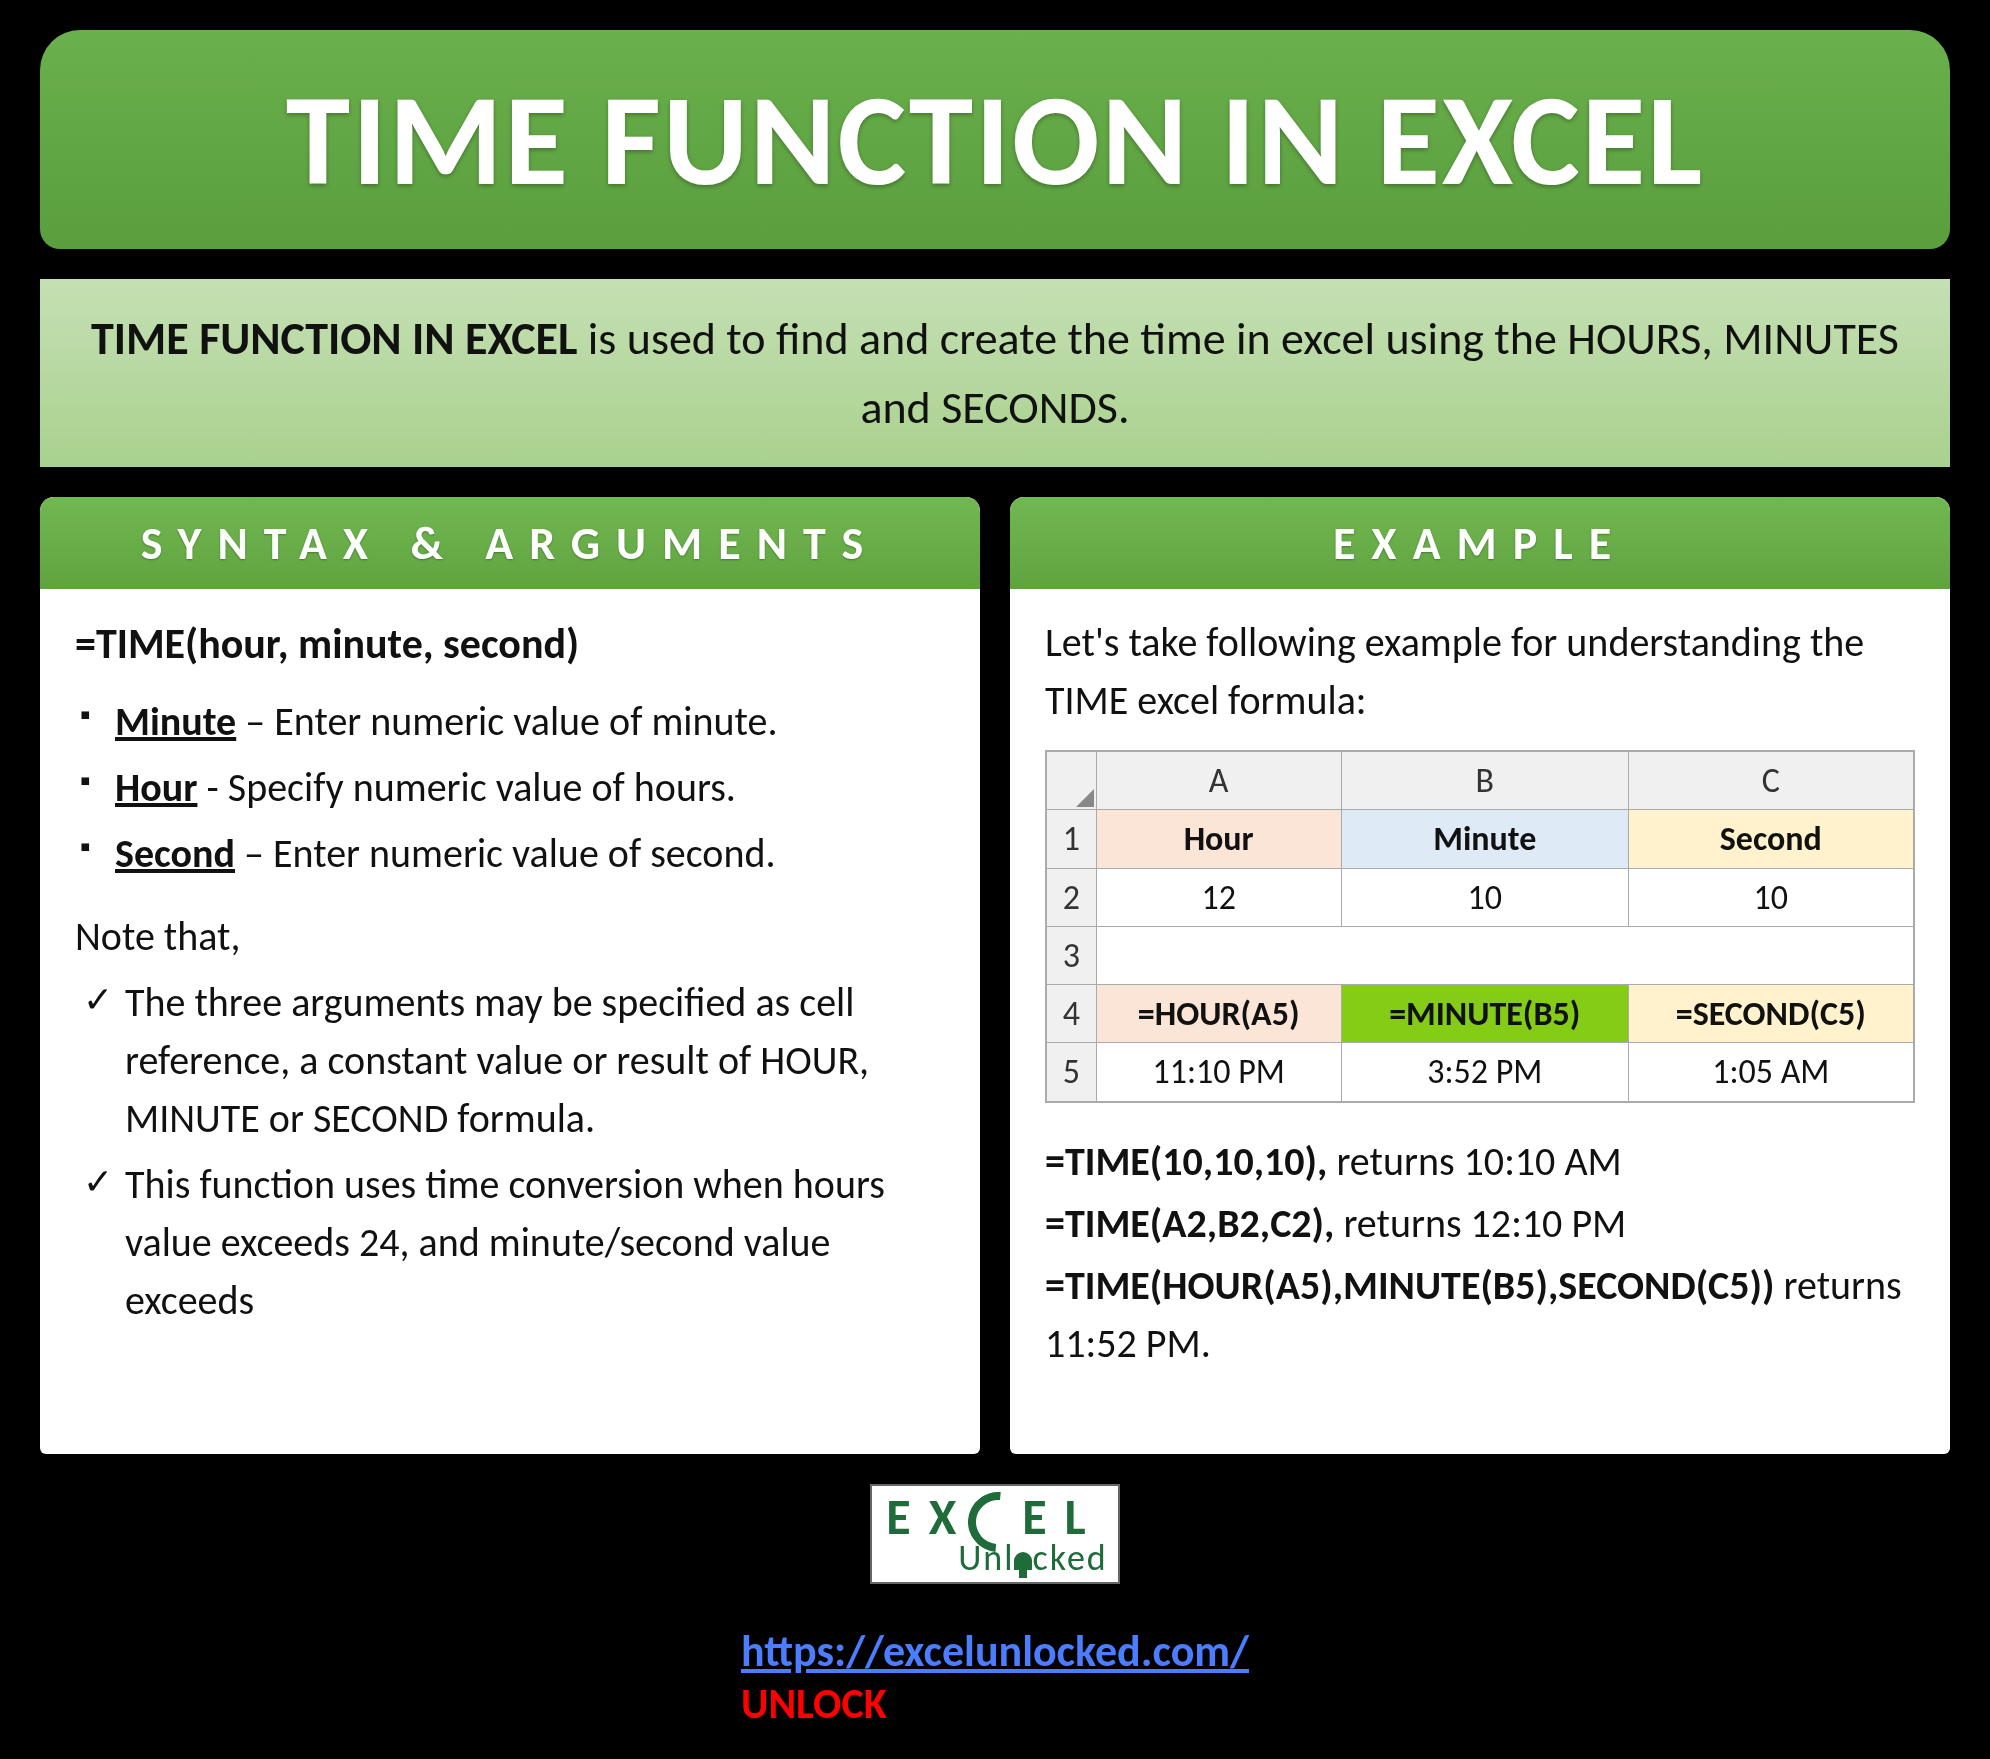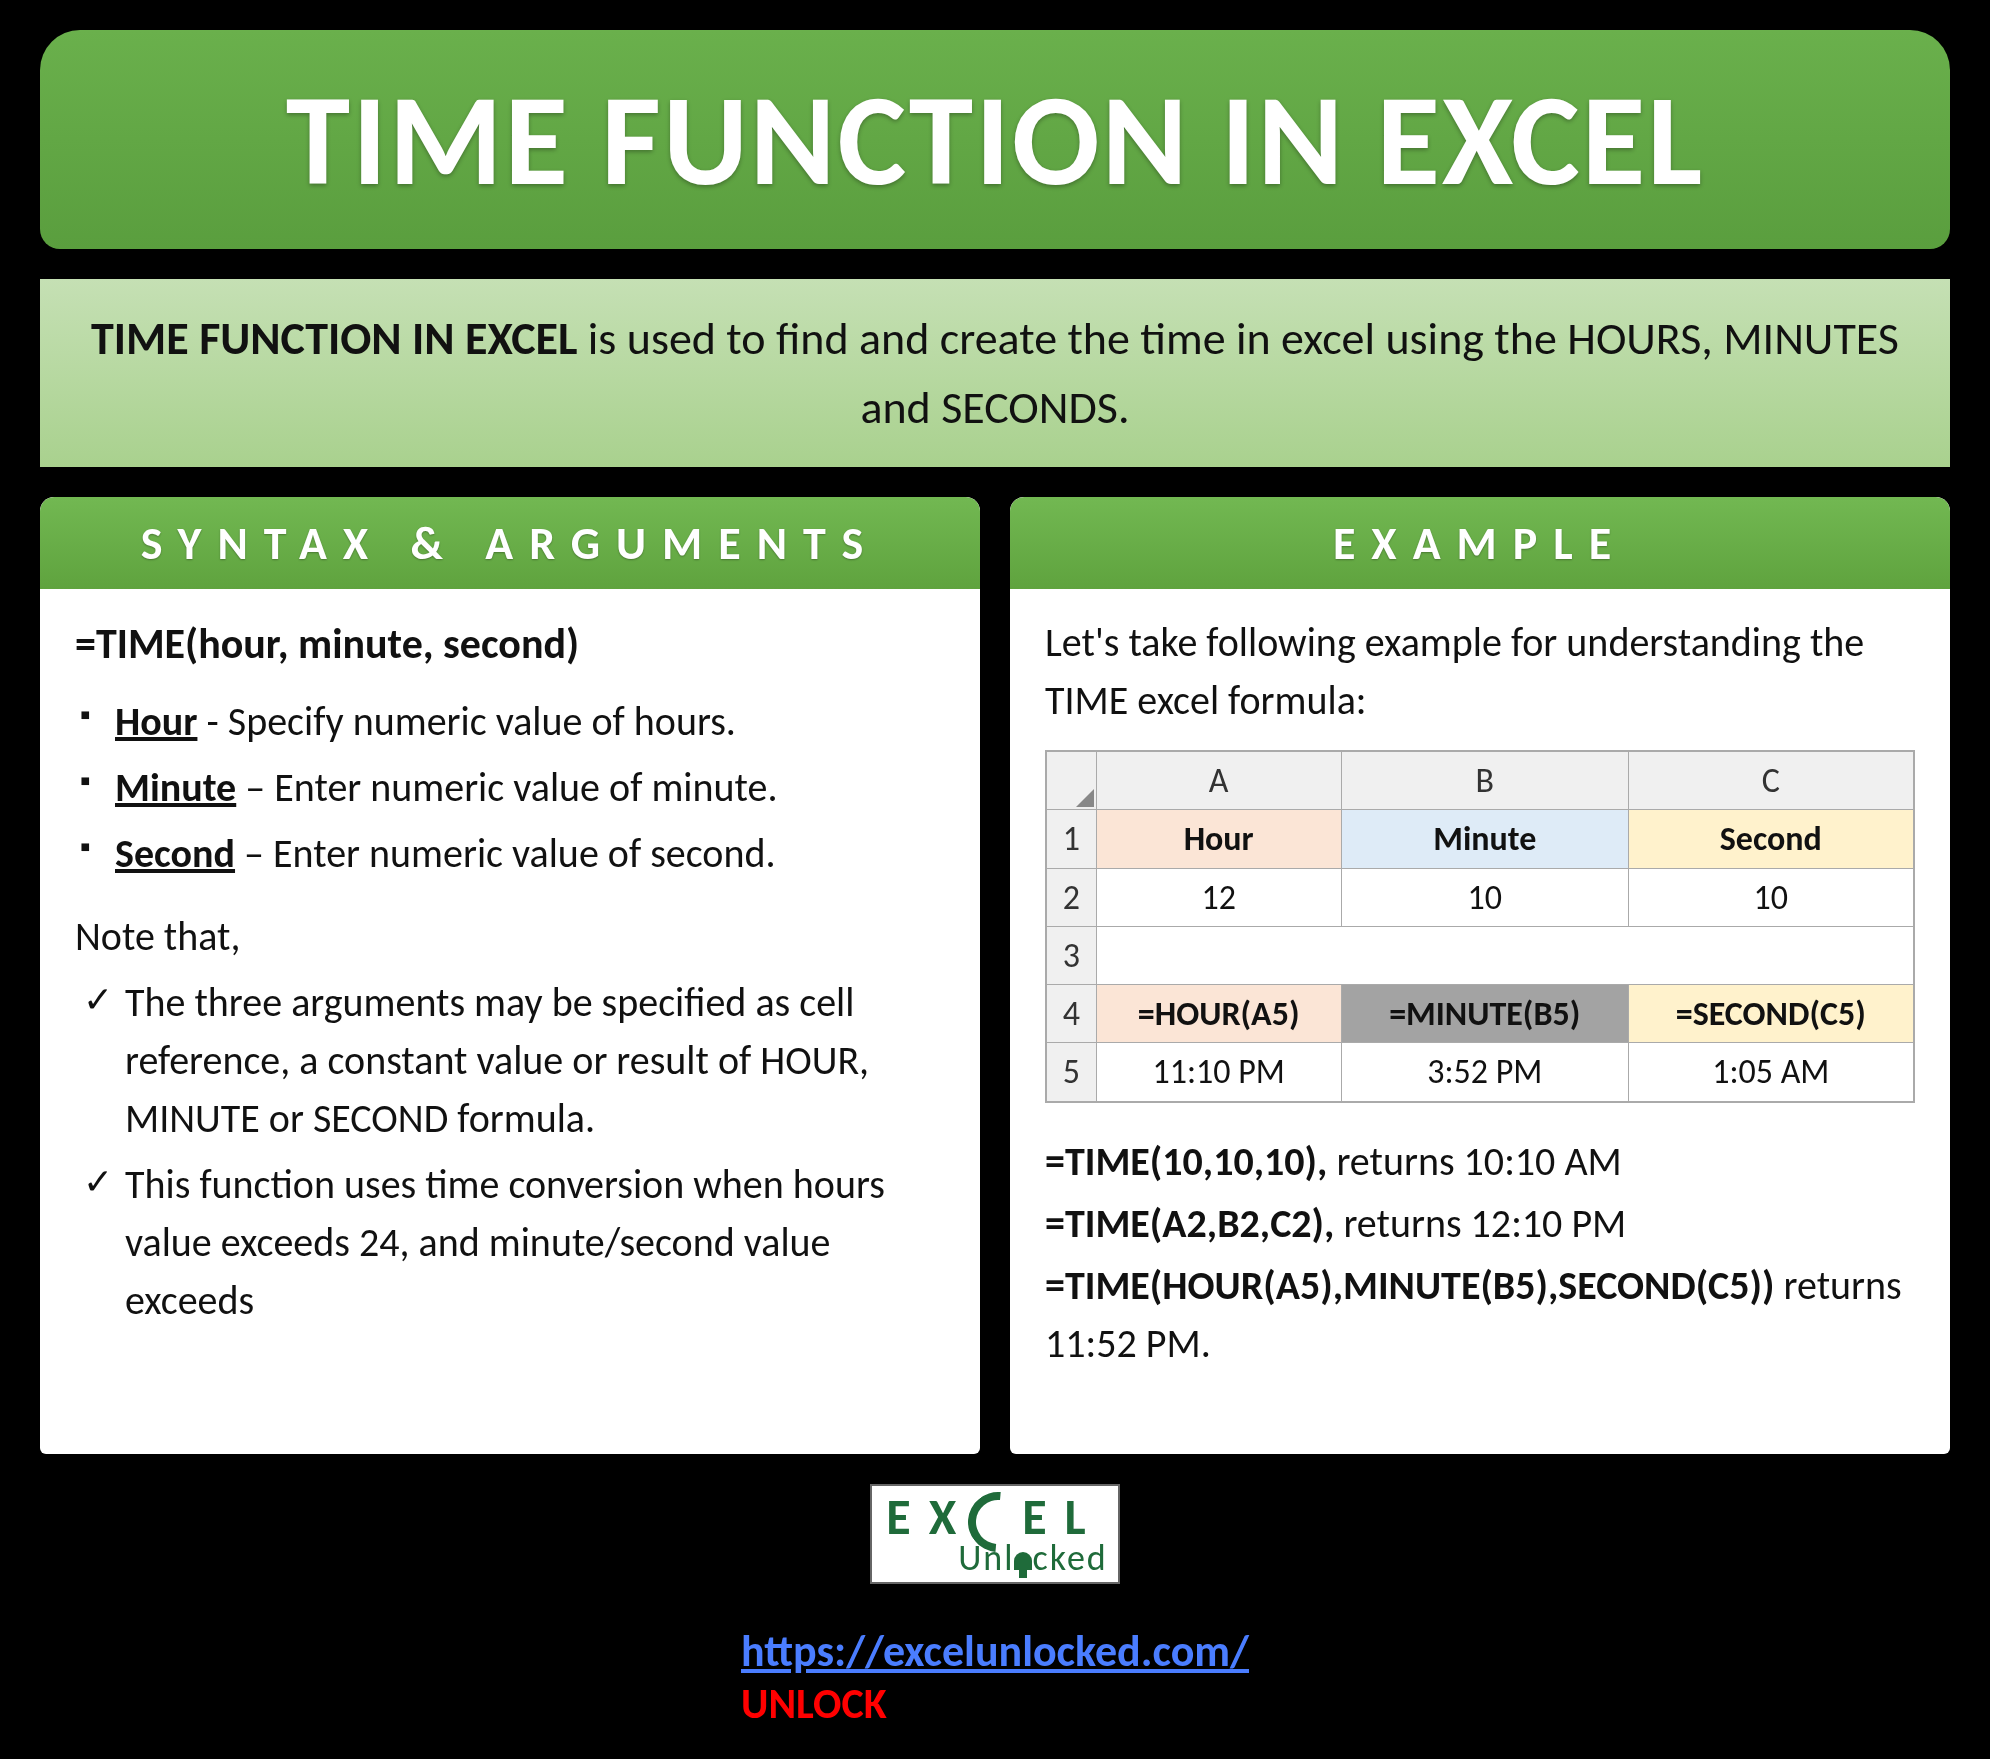--- a/index.html
+++ b/index.html
@@ -115,21 +115,21 @@
     position: absolute;
     right: 2px; bottom: 2px;
     border-left: 18px solid transparent;
     border-bottom: 18px solid #888;
   }
   .hcell-hour   { background: #fbe5d6; font-weight: 700; }
   .hcell-minute { background: #deebf7; font-weight: 700; }
   .hcell-second { background: #fff2cc; font-weight: 700; }
   .row4 td { font-weight: 700; }
   .row4 .cA { background: #fbe5d6; }
-  .row4 .cB { background: #a3a3a3; margin-top: 24px; }
+  .row4 .cB { background: #84cc16; margin-top: 24px; }
   .row4 .cC { background: #fff2cc; }
   .blank-row td { height: 30px; }
   .formula-results p { margin-bottom: 4px; }
   .formula-results .fb { font-weight: 800; }
   .footer {
     display: flex;
     align-items: center;
     justify-content: center;
     gap: 40px;
     margin-top: 20px;
@@ -213,22 +213,22 @@
   <span class="bold">TIME FUNCTION IN EXCEL</span><span> is used to find and create the time in excel using the HOURS, MINUTES and SECONDS.</span>
 </div>
 
 <div class="columns">
 
   <div class="panel">
     <div class="panel-header">SYNTAX &amp; ARGUMENTS</div>
     <div class="panel-body">
       <div class="syntax-line">=TIME(hour, minute, second)</div>
       <ul class="arg-list">
+        <li><span class="arg-name">Minute</span><span> – </span><span>Enter numeric value of minute.</span></li>
         <li><span class="arg-name">Hour</span><span> - </span><span>Specify numeric value of hours.</span></li>
-        <li><span class="arg-name">Minute</span><span> – </span><span>Enter numeric value of minute.</span></li>
         <li><span class="arg-name">Second</span><span> – </span><span>Enter numeric value of second.</span></li>
       </ul>
       <div class="note-label">Note that,</div>
       <ul class="note-list">
         <li>The three arguments may be specified as cell reference, a constant value or result of HOUR, MINUTE or SECOND formula.</li>
         <li>This function uses time conversion when hours value exceeds 24, and minute/second value exceeds</li>
       </ul>
     </div>
   </div>
 

